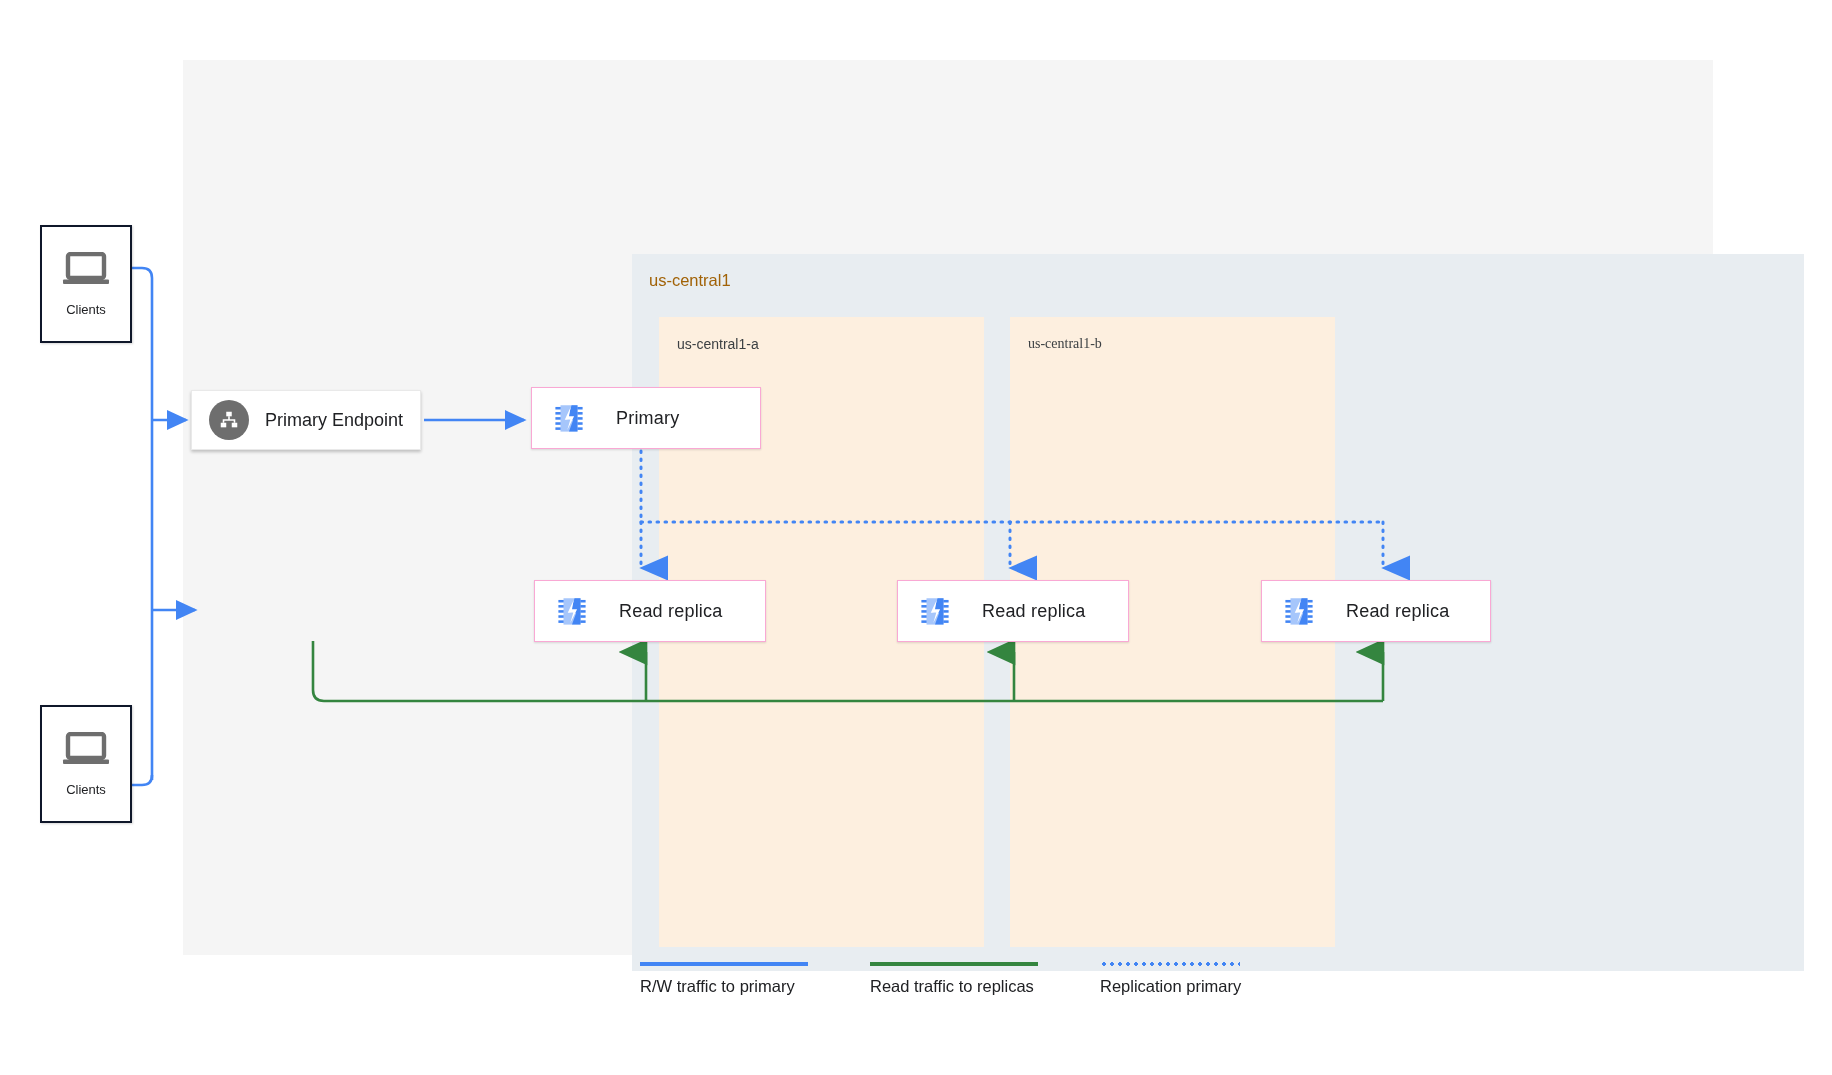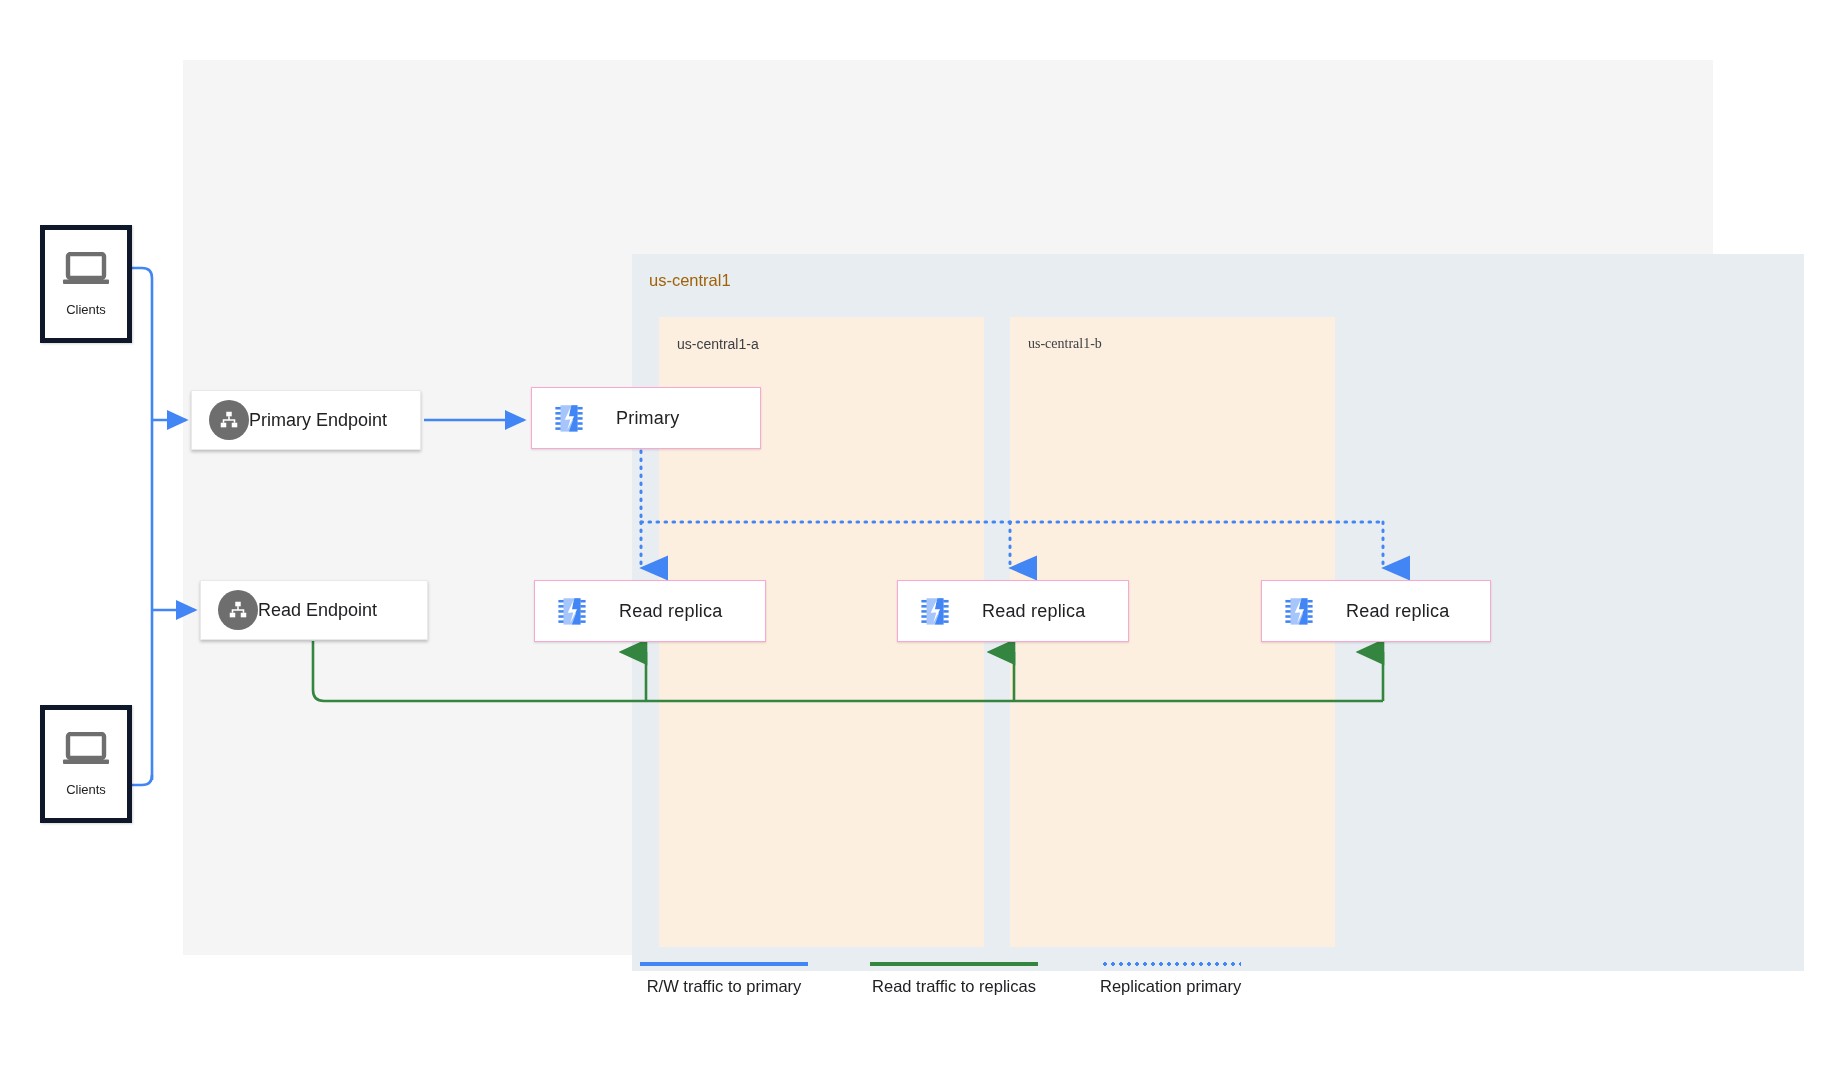--- a/index.html
+++ b/index.html
@@ -76,47 +76,47 @@
   .n-primary{left:531px;top:387px;width:230px;}
   .n-rep-a{left:534px;top:580px;width:232px;}
   .n-rep-b{left:897px;top:580px;width:232px;}
   .n-rep-c{left:1261px;top:580px;width:230px;}
 
   
   .endpoint{
     position:absolute;background:#ffffff;
     border:1px solid #e9e9e9;
     box-shadow:0 2px 3px rgba(0,0,0,.22);
-    display:flex;align-items:center;padding-left:17px;
+    display:flex;align-items:center;gap:16px;padding-left:17px;
     box-sizing:border-box;height:60px;
   }
   .ep-primary{left:191px;top:390px;width:230px;}
   .ep-read{left:200px;top:580px;width:228px;}
   .ep-label{font-size:18px;color:#202124;white-space:nowrap;}
   .ep-icon{width:40px;height:40px;border-radius:50%;background:#6e6e6e;
     display:flex;align-items:center;justify-content:center;flex:none;}
 
   
   .client{
     position:absolute;width:92px;height:118px;background:#ffffff;
-    border:5px solid #0f172a;
+    border:2px solid #0f172a;
     box-shadow:1px 1px 2px rgba(0,0,0,.16);
     display:flex;flex-direction:column;align-items:center;
     justify-content:center;gap:12px;box-sizing:border-box;
   }
   .client-top{left:40px;top:225px;}
   .client-bottom{left:40px;top:705px;}
   .client-label{font-size:13px;color:#202124;}
 
   
   .legend{
     position:absolute;left:640px;top:962px;width:660px;height:60px;
     display:flex;align-items:flex-start;gap:62px;
   }
-  .legend-item{display:flex;flex-direction:column;align-items:center;gap:11px;}
+  .legend-item{display:flex;flex-direction:column;gap:11px;}
   .legend-swatch{width:168px;height:4px;}
   .legend-swatch.solid-blue{background:#4285f4;}
   .legend-swatch.solid-green{background:#34853f;}
   .legend-swatch.dotted-blue{
     height:4px;width:140px;
     background-image:radial-gradient(circle, #4285f4 42%, transparent 46%);
     background-size:8px 4px;background-repeat:repeat-x;
   }
   .legend-text{font-size:16.5px;color:#202124;white-space:nowrap;}
 
@@ -265,31 +265,20 @@
       <svg viewBox="0 0 24 24" width="22" height="22">
         <rect x="9" y="3" width="6" height="5" fill="#ffffff"></rect>
         <rect x="3" y="15" width="6" height="5" fill="#ffffff"></rect>
         <rect x="15" y="15" width="6" height="5" fill="#ffffff"></rect>
         <path d="M12 8 L12 12 M6 15 L6 12 L18 12 L18 15" stroke="#ffffff" stroke-width="1.7" fill="none"></path>
       </svg>
     </span>
     <span class="ep-label">Primary Endpoint</span>
   </div>
 
-  <div class="endpoint ep-read">
-    <span class="ep-icon">
-      <svg viewBox="0 0 24 24" width="22" height="22">
-        <rect x="9" y="3" width="6" height="5" fill="#ffffff"></rect>
-        <rect x="3" y="15" width="6" height="5" fill="#ffffff"></rect>
-        <rect x="15" y="15" width="6" height="5" fill="#ffffff"></rect>
-        <path d="M12 8 L12 12 M6 15 L6 12 L18 12 L18 15" stroke="#ffffff" stroke-width="1.7" fill="none"></path>
-      </svg>
-    </span>
-    <span class="ep-label">Read Endpoint</span>
-  </div>
 
   <div class="client client-top">
     <span>
       <svg viewBox="0 0 48 34" width="48" height="34">
         <rect x="6" y="2" width="36" height="24" rx="2.5" fill="none" stroke="#6e6e6e" stroke-width="4.4"></rect>
         <rect x="1" y="27.5" width="46" height="4.6" rx="1" fill="#6e6e6e"></rect>
       </svg>
     </span>
     <span class="client-label">Clients</span>
   </div>

